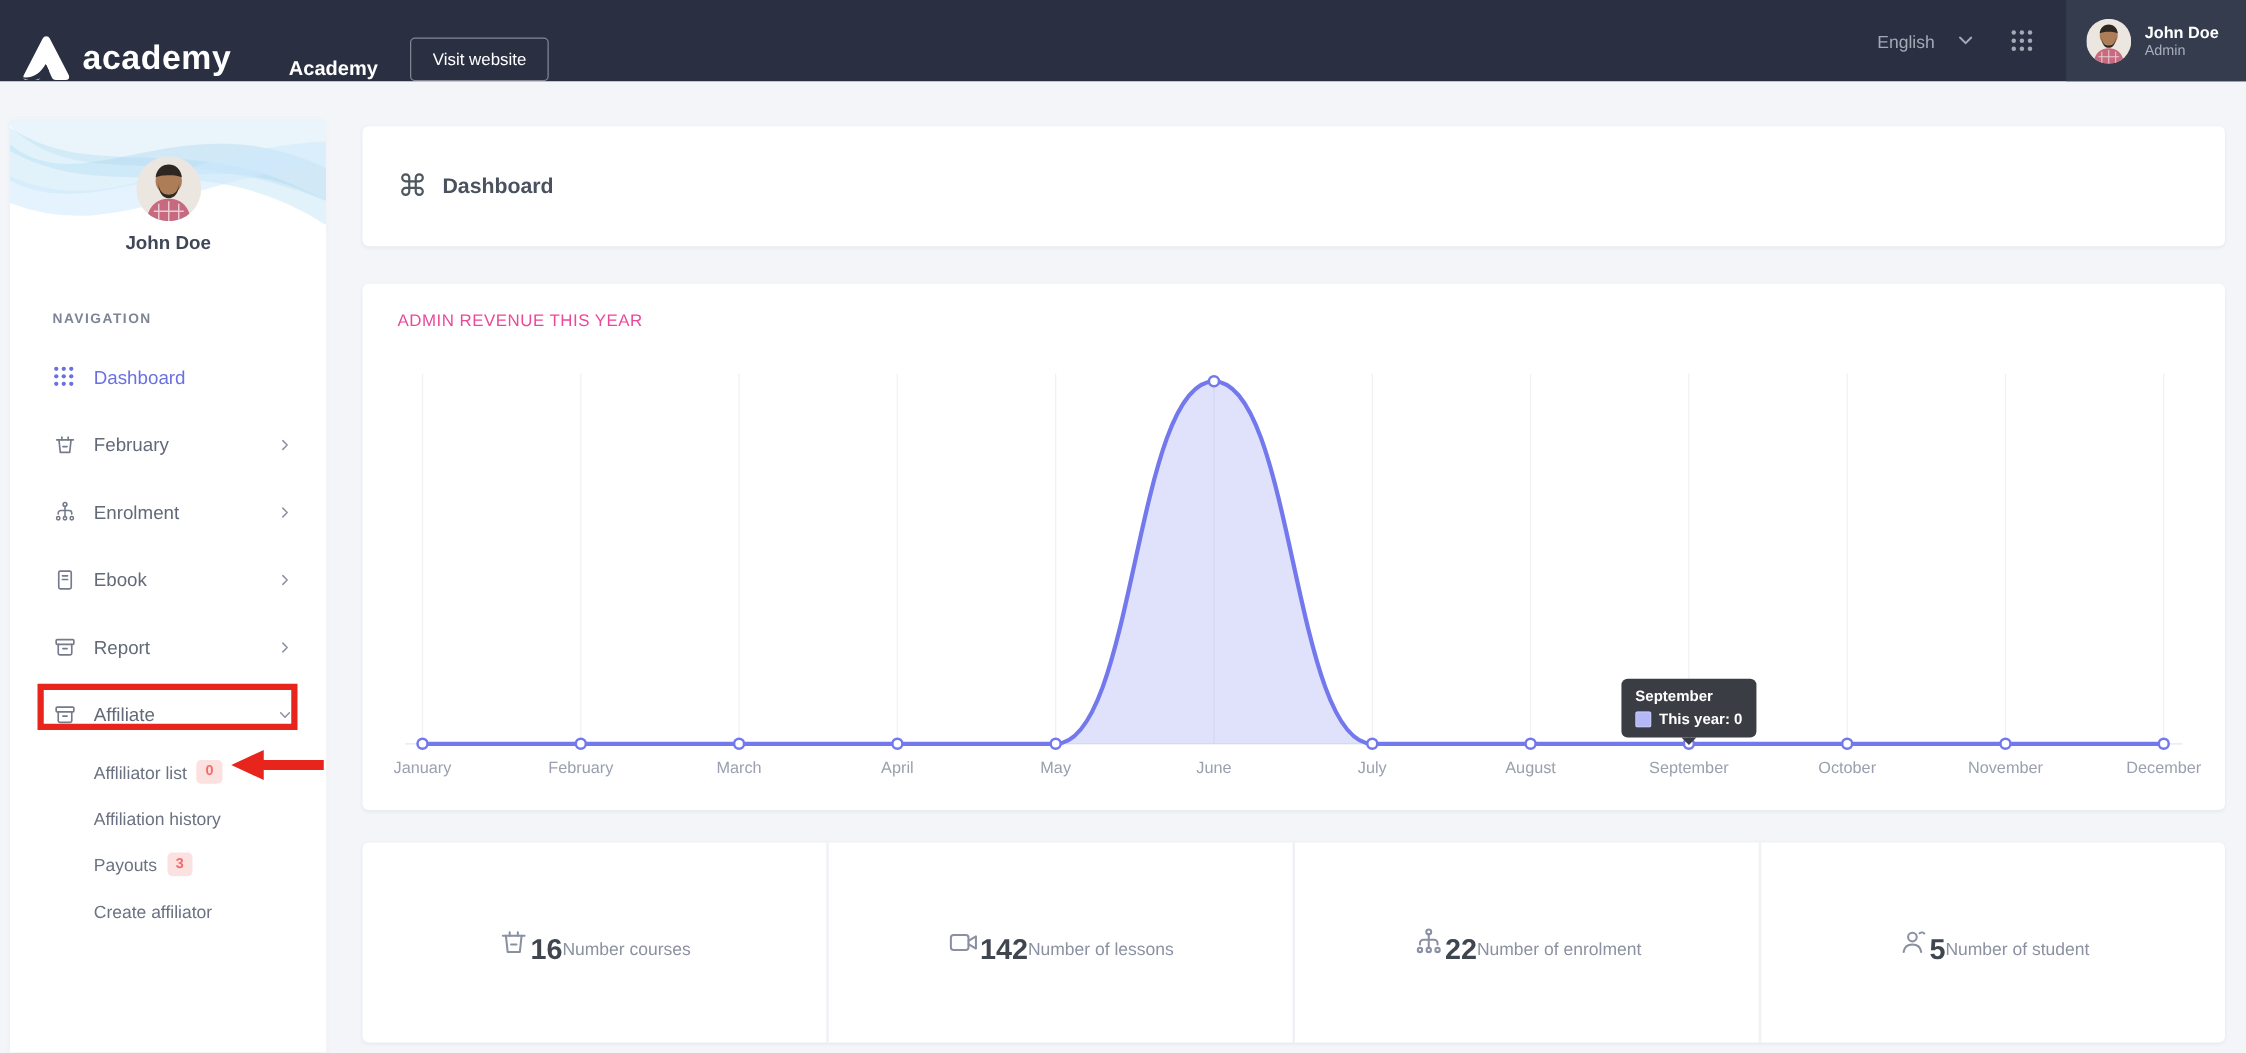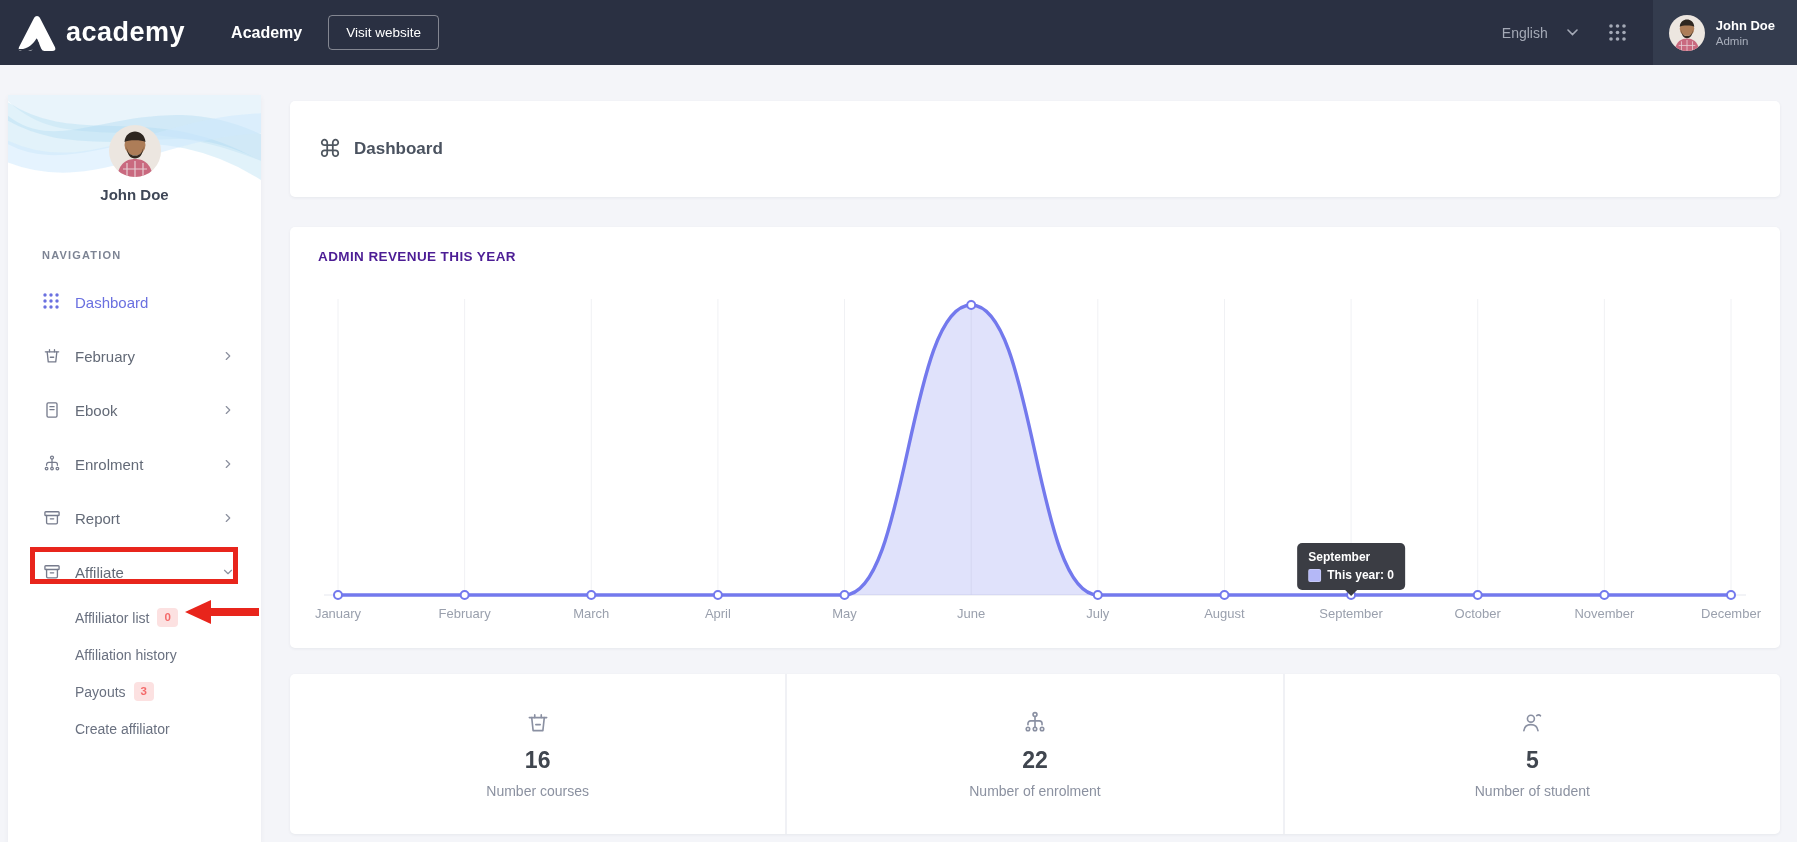--- a/index.html
+++ b/index.html
@@ -3,21 +3,21 @@
 <meta charset="utf-8">
 <style>
   html,body{margin:0;padding:0}
   body{
     width:1797px;height:842px;position:relative;overflow:hidden;
     background:#f4f5f9;
     font-family:"Liberation Sans","DejaVu Sans",sans-serif;
     -webkit-font-smoothing:antialiased;
   }
   
-  .navbar{position:absolute;left:0;top:0;width:1797px;height:65px;background:#2a3042;display:flex;align-items:center;z-index:20}
+  .navbar{position:absolute;left:0;top:0;width:1797px;height:65px;background:#2a3042;display:flex;align-items:flex-end;z-index:20}
   .logo{display:flex;align-items:center;margin-left:16px;cursor:pointer}
   .logo svg{display:block}
   .logo-text{color:#fff;font-size:27px;font-weight:bold;letter-spacing:.5px;margin-left:8px}
   .app-name{color:#fff;font-size:16px;font-weight:bold;margin-left:46px}
   .visit-btn{margin-left:26px;background:transparent;border:1px solid rgba(255,255,255,.42);border-radius:4px;color:#fff;font-size:13.5px;padding:9px 17px;cursor:pointer;font-family:inherit}
   .nav-right{margin-left:auto;display:flex;align-items:center}
   .lang{display:flex;align-items:center;gap:19px;color:#a4a9b6;font-size:14px;cursor:pointer;margin-right:30px}
   .apps-btn{color:#a4a9b6;cursor:pointer;margin-right:26px;display:flex}
   .user-chip{height:65px;background:#343c4e;display:flex;align-items:center;padding:0 22px 0 16px;cursor:pointer}
   .avatar{border-radius:50%;overflow:hidden;flex:none}
@@ -44,31 +44,31 @@
   .anno-box{position:absolute;left:22px;top:452px;width:208px;height:37px;border:5px solid #e8251c;box-sizing:border-box;pointer-events:none;z-index:12}
   .anno-arrow{position:absolute;left:177px;top:505px;width:74px;height:24px;pointer-events:none;z-index:12}
   .anno-arrow .head{position:absolute;left:0;top:0;width:0;height:0;border-top:12px solid transparent;border-bottom:12px solid transparent;border-right:26px solid #e8251c}
   .anno-arrow .shaft{position:absolute;left:24px;top:8px;width:50px;height:8px;background:#e8251c}
   
   .card{position:absolute;background:#fff;border-radius:5px;box-shadow:0 1px 3px rgba(60,70,90,.07)}
   #header-card{left:290px;top:101px;width:1490px;height:96px;display:flex;align-items:center;padding-left:28px;box-sizing:border-box}
   .cmd-icon{font-size:24px;color:#4e565f;margin-right:12px;font-family:"DejaVu Sans",sans-serif}
   .page-title{font-size:17px;font-weight:bold;color:#4a525f}
   #chart-card{left:290px;top:227px;width:1490px;height:421px}
-  .chart-title{position:absolute;left:28px;top:22px;font-size:13.5px;font-weight:bold;color:#4c1d95;letter-spacing:.4px;z-index:2}
+  .chart-title{position:absolute;left:28px;top:22px;font-size:13.5px;font-weight:normal;color:#ec4899;letter-spacing:.4px;z-index:2}
   #revenue-chart{position:absolute;left:0;top:0;width:1490px;height:421px}
   #revenue-chart text{font-family:"Liberation Sans","DejaVu Sans",sans-serif}
   .chart-tooltip{position:absolute;top:316px;transform:translateX(-50%);background:#3b3d44;color:#fff;border-radius:5px;padding:7px 11px 8px;z-index:5;white-space:nowrap}
   .chart-tooltip::after{content:"";position:absolute;left:50%;bottom:-6px;margin-left:-6px;border-left:6px solid transparent;border-right:6px solid transparent;border-top:6px solid #3b3d44}
   .tt-month{font-size:12px;font-weight:bold;margin-bottom:4px}
   .tt-line{display:flex;align-items:flex-end;font-size:12px;font-weight:600}
   .tt-swatch{width:11px;height:11px;background:#b4b8f7;border-radius:2px;margin-right:6px;border:1px solid rgba(255,255,255,.25)}
   
   #stats-row{left:290px;top:674px;width:1490px;height:160px;display:flex}
-  .stat{flex:1;display:flex;flex-direction:column;align-items:center;justify-content:center;cursor:default}
+  .stat{flex:1;display:flex;align-items:center;justify-content:center;cursor:default}
   .stat + .stat{border-left:2px solid #f0f1f5}
   .stat .icn{color:#8a90a2;display:flex}
   .stat-value{font-size:23px;font-weight:bold;color:#40464f;margin-top:11px}
   .stat-label{font-size:14px;color:#8b91a0;margin-top:9px}
 </style>
 </head>
 <body>
 
 <div class="navbar">
   <div class="logo">
@@ -178,46 +178,46 @@
     <span class="lbl">February</span>
     <span class="chev">
       <svg width="14" height="14" viewBox="0 0 24 24" fill="none" stroke="currentColor" stroke-width="2" stroke-linecap="round" stroke-linejoin="round">
           <path d="M9 6l6 6-6 6"></path>
         </svg>
     </span>
   </div>
 
   <div class="nav-item">
     <span class="icn">
-      <svg width="20" height="20" viewBox="0 0 24 24" fill="none" stroke="currentColor" stroke-width="1.6" stroke-linecap="round" stroke-linejoin="round">
-        <rect x="6" y="3.5" width="12" height="17" rx="1.5"></rect>
-          <path d="M9.5 8h5M9.5 11.5h5"></path>
-      </svg>
-    </span>
-    <span class="lbl">Ebook</span>
-    <span class="chev">
-      <svg width="14" height="14" viewBox="0 0 24 24" fill="none" stroke="currentColor" stroke-width="2" stroke-linecap="round" stroke-linejoin="round">
-          <path d="M9 6l6 6-6 6"></path>
-        </svg>
-    </span>
-  </div>
-
-  <div class="nav-item">
-    <span class="icn">
       <svg width="20" height="20" viewBox="0 0 24 24" fill="none" stroke="currentColor" stroke-width="1.5" stroke-linecap="round" stroke-linejoin="round">
         <circle cx="12" cy="4.2" r="1.8"></circle>
           <path d="M12 6v3.5"></path>
           <path d="M5.5 13.5v-1a2.5 2.5 0 0 1 2.5-2.5h8a2.5 2.5 0 0 1 2.5 2.5v1"></path>
           <path d="M12 10v6"></path>
         <circle cx="5.5" cy="17.5" r="1.6"></circle>
           <circle cx="12" cy="17.5" r="1.6"></circle>
           <circle cx="18.5" cy="17.5" r="1.6"></circle>
       </svg>
     </span>
     <span class="lbl">Enrolment</span>
+    <span class="chev">
+      <svg width="14" height="14" viewBox="0 0 24 24" fill="none" stroke="currentColor" stroke-width="2" stroke-linecap="round" stroke-linejoin="round">
+          <path d="M9 6l6 6-6 6"></path>
+        </svg>
+    </span>
+  </div>
+
+  <div class="nav-item">
+    <span class="icn">
+      <svg width="20" height="20" viewBox="0 0 24 24" fill="none" stroke="currentColor" stroke-width="1.6" stroke-linecap="round" stroke-linejoin="round">
+        <rect x="6" y="3.5" width="12" height="17" rx="1.5"></rect>
+          <path d="M9.5 8h5M9.5 11.5h5"></path>
+      </svg>
+    </span>
+    <span class="lbl">Ebook</span>
     <span class="chev">
       <svg width="14" height="14" viewBox="0 0 24 24" fill="none" stroke="currentColor" stroke-width="2" stroke-linecap="round" stroke-linejoin="round">
           <path d="M9 6l6 6-6 6"></path>
         </svg>
     </span>
   </div>
 
   <div class="nav-item">
     <span class="icn">
       <svg width="20" height="20" viewBox="0 0 24 24" fill="none" stroke="currentColor" stroke-width="1.6" stroke-linecap="round" stroke-linejoin="round">
@@ -339,20 +339,30 @@
           <path d="M6.2 7l1.3 12h9L17.8 7"></path>
           <path d="M10 13.5h4"></path>
       </svg>
     </span>
     <div class="stat-value">16</div>
     <div class="stat-label">Number courses</div>
   </div>
   <div class="stat">
     <span class="icn">
       <svg width="26" height="26" viewBox="0 0 24 24" fill="none" stroke="currentColor" stroke-width="1.5" stroke-linecap="round" stroke-linejoin="round">
+        <rect x="2.5" y="6.5" width="13" height="11" rx="2"></rect>
+          <path d="M15.5 10.8l5.5-3.3v9l-5.5-3.3"></path>
+      </svg>
+    </span>
+    <div class="stat-value">142</div>
+    <div class="stat-label">Number of lessons</div>
+  </div>
+  <div class="stat">
+    <span class="icn">
+      <svg width="26" height="26" viewBox="0 0 24 24" fill="none" stroke="currentColor" stroke-width="1.5" stroke-linecap="round" stroke-linejoin="round">
         <circle cx="12" cy="4.2" r="1.8"></circle>
           <path d="M12 6v3.5"></path>
           <path d="M5.5 13.5v-1a2.5 2.5 0 0 1 2.5-2.5h8a2.5 2.5 0 0 1 2.5 2.5v1"></path>
           <path d="M12 10v6"></path>
         <circle cx="5.5" cy="17.5" r="1.6"></circle>
           <circle cx="12" cy="17.5" r="1.6"></circle>
           <circle cx="18.5" cy="17.5" r="1.6"></circle>
       </svg>
     </span>
     <div class="stat-value">22</div>

